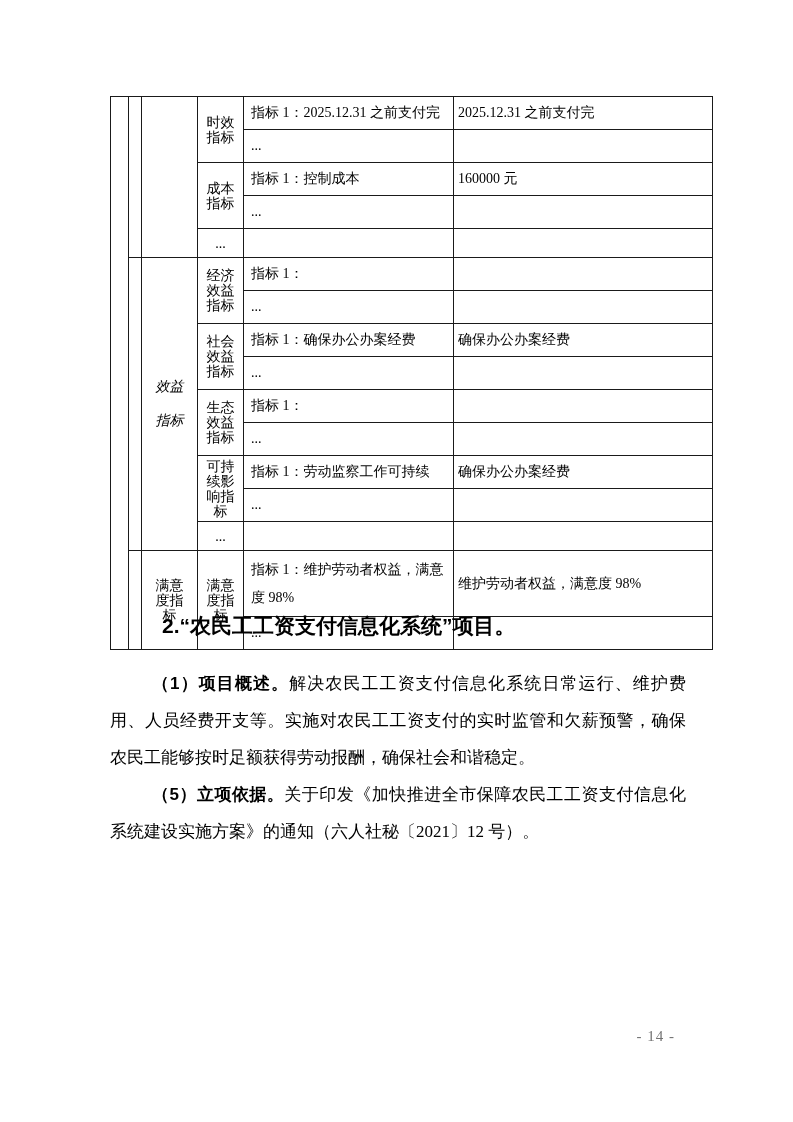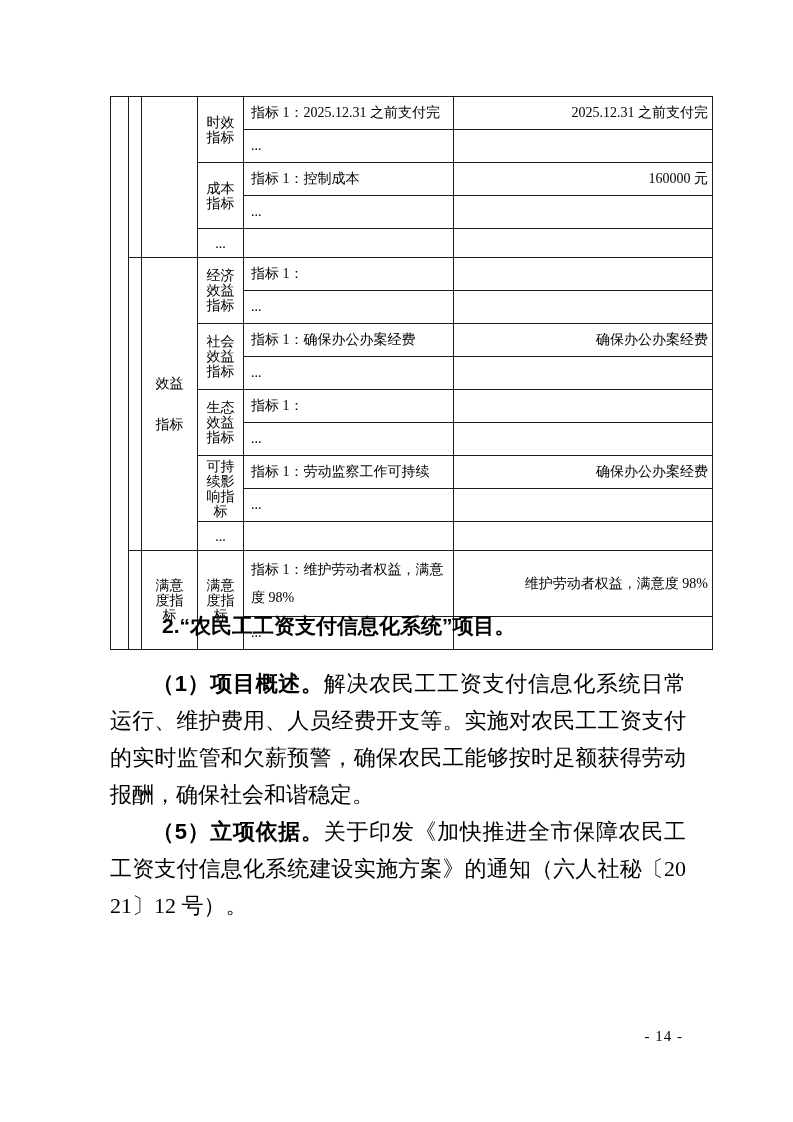--- a/index.html
+++ b/index.html
@@ -40,31 +40,31 @@
 
   td.c-cat, td.c-sub { text-align: center; }
   .vlabel {
     display: inline-block;
     width: 2.2em;
     line-height: 15px;
     word-break: break-all;
     text-align: center;
     vertical-align: middle;
   }
-  .vlabel.loose { line-height: 41px; }
+  .vlabel.loose { line-height: 34px; font-style: italic; }
 
   td.c-ind {
     text-align: left;
     padding: 2px 3px 2px 7px;
     line-height: 28px;
     word-break: break-all;
     margin-left: 6px;
   }
   td.c-val {
-    text-align: right;
+    text-align: left;
     padding: 2px 4px;
     line-height: 26px;
   }
 
   
   .content {
     position: absolute;
     left: 110px;
     top: 612px;
     width: 576px;
@@ -74,40 +74,40 @@
     font-family: Liberation Sans, sans-serif;
     font-weight: 700;
     font-size: 21px;
     line-height: 28px;
     text-indent: 44px;
     margin-bottom: 25px;
     white-space: nowrap;
     padding-left: 8px;
   }
   .para {
-    font-size: 22px;
+    font-size: 17px;
     line-height: 37px;
     text-align: justify;
     text-indent: 42px;
     word-break: break-all;
   }
   .para .lead {
     font-family: "Liberation Sans", "DejaVu Sans", sans-serif;
     font-weight: 700;
   }
 
   
   .page-num {
     position: absolute;
     top: 1028px;
-    right: 110px;
+    right: 118px;
     font-family: "Liberation Serif", "DejaVu Serif", serif;
     font-size: 15px;
     letter-spacing: 1px;
-    color: #000000;
+    color: #737373;
   }
 </style>
 </head>
 <body>
 
 <div class="page">
 
   <div class="ptable-wrap">
     <table class="ptable">
       <colgroup>

